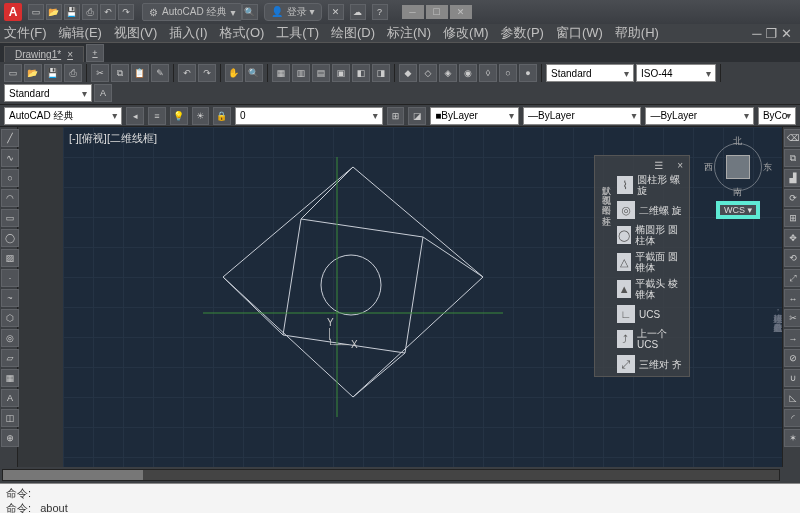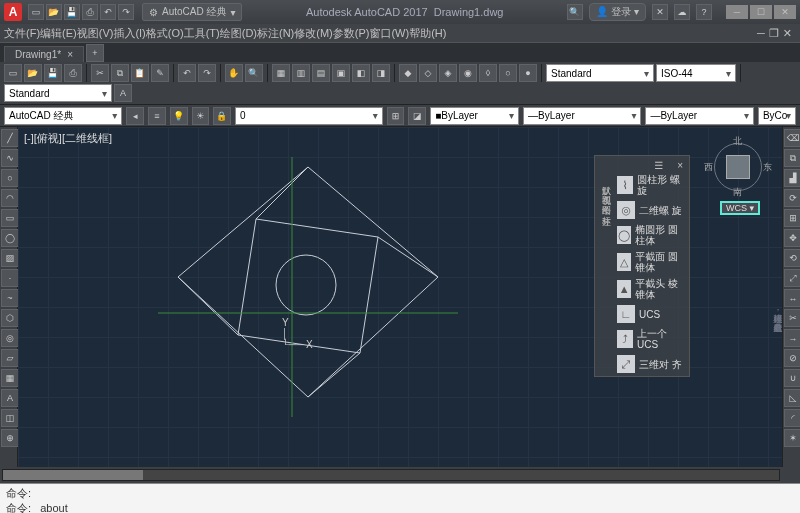--- a/index.html
+++ b/index.html
@@ -8,48 +8,48 @@
 .logo { width: 18px; height: 18px; background: #d82f2f; color: #fff; font-weight: bold; display: flex; align-items: center; justify-content: center; border-radius: 2px; margin-right: 6px; font-size: 12px; }
 .qat { display: flex; gap: 2px; }
 .qat-btn, .tb-btn { width: 16px; height: 16px; background: #505358; border: 1px solid #606368; display: inline-flex; align-items: center; justify-content: center; font-size: 9px; color: #ccc; cursor: pointer; }
 .tb-btn { width: 18px; height: 18px; }
 .workspace-pill { margin-left: 8px; background: #505358; border: 1px solid #606368; padding: 1px 6px; border-radius: 2px; display: flex; align-items: center; gap: 4px; }
 .title-center { flex: 1; text-align: center; color: #aab; font-size: 11px; }
 .title-right { display: flex; align-items: center; gap: 6px; }
 .login-btn { background: #505358; border: 1px solid #606368; padding: 1px 6px; border-radius: 4px; }
 .win-btns { display: flex; gap: 2px; margin-left: 8px; }
 .win-btn { width: 22px; height: 14px; background: #888; font-size: 9px; display: flex; align-items: center; justify-content: center; }
-.menubar { height: 18px; background: #404347; display: flex; align-items: center; padding: 0 4px; gap: 0; font-size: 11px; }
+.menubar { height: 18px; background: #404347; display: flex; align-items: center; padding: 0 4px; gap: 12px; font-size: 13px; }
 .menu-item { cursor: pointer; }
 .menubar .sp { flex: 1; }
 .doc-win-btns { display: flex; gap: 4px; margin-right: 4px; }
 .doc-win-btns span { cursor: pointer; }
-.doc-tabs { height: 20px; background: #2c2f33; border-top: 1px solid #555; display: flex; align-items: flex-end; padding-left: 4px; }
+.doc-tabs { height: 20px; background: #2c2f33; border-top: 1px solid #555; display: flex; align-items: flex-end; padding-left: 4px; text-decoration: underline; }
 .doc-tab { background: #3e4146; border: 1px solid #555; border-bottom: none; padding: 2px 10px; font-size: 10px; display: flex; gap: 6px; align-items: center; }
 .ribbon { background: #3c3f43; border-bottom: 1px solid #222; padding: 2px 4px; display: flex; flex-wrap: wrap; gap: 2px; }
 .ribbon-row { display: flex; gap: 2px; flex-wrap: wrap; width: 100%; }
 .ribbon-sep { width: 1px; height: 18px; background: #222; margin: 0 2px; }
 .propbar { height: 22px; background: #3c3f43; border-bottom: 1px solid #222; display: flex; align-items: center; padding: 0 4px; gap: 4px; }
 .combo { background: #fff; color: #000; border: 1px solid #888; height: 18px; font-size: 10px; padding: 0 18px 0 4px; display: flex; align-items: center; position: relative; }
 .combo::after { content: "▾"; position: absolute; right: 4px; color: #555; }
 .combo.w140 { width: 120px; }
-.combo.w100 { width: 108px; }
+.combo.w100 { width: 88px; }
 .combo.w80 { width: 80px; }
 .combo.w60 { width: 52px; }
 .main { position: relative; height: 340px; display: flex; }
 .vtool { width: 18px; background: #3c3f43; border-right: 1px solid #222; display: flex; flex-direction: column; gap: 2px; padding: 2px 1px; }
 .vtool.right { border-right: none; border-left: 1px solid #222; }
-.canvas { flex: 1; background: #1d2a3a; position: relative; overflow: hidden; }
+.canvas { flex: 1; background: #1d2a3a; position: relative; overflow: hidden; margin-left: 45px; }
 .grid { position: absolute; inset: 0; background-image: linear-gradient(#253344 1px, transparent 1px), linear-gradient(90deg, #253344 1px, transparent 1px); background-size: 30px 30px; }
 .view-label { position: absolute; top: 4px; left: 6px; color: #ddd; font-size: 11px; }
 .nav-cube { position: absolute; top: 10px; right: 14px; width: 60px; height: 60px; }
 .cube-ring { position: absolute; inset: 6px; border: 1px solid #6e7680; border-radius: 50%; }
 .cube-face { position: absolute; top: 18px; left: 18px; width: 24px; height: 24px; background: #707880; border: 1px solid #aaa; }
 .cube-l { position: absolute; font-size: 9px; color: #aaa; }
-.wcs-badge { position: absolute; top: 74px; right: 22px; background: #484c52; border: 2px solid #5eead4; padding: 0 4px; font-size: 9px; color: #ddd; }
+.wcs-badge { position: absolute; top: 74px; right: 22px; background: #484c52; border: 4px solid #5eead4; padding: 0 4px; font-size: 9px; color: #ddd; }
 .panel3d { position: absolute; top: 28px; right: 92px; width: 96px; background: #3e4247cc; border: 1px solid #555; padding: 2px; }
 .panel-head { display: flex; justify-content: flex-end; gap: 14px; padding: 2px 4px; font-size: 10px; }
 .panel-body { display: flex; }
 .panel-tabs { width: 18px; display: flex; flex-direction: column; gap: 6px; align-items: center; padding: 4px 0; }
 .panel-tab { writing-mode: vertical-rl; font-size: 9px; color: #bbb; padding: 2px; }
 .panel-items { flex: 1; display: flex; flex-direction: column; gap: 3px; }
 .pitem { display: flex; align-items: center; gap: 4px; padding: 1px 2px; }
 .pitem-icon { width: 18px; height: 18px; background: #d0d3d8; display: flex; align-items: center; justify-content: center; font-size: 11px; color: #555; }
 .pitem-lbl { font-size: 10px; color: #ddd; line-height: 1.1; }
 .hint-vert { position: absolute; right: -2px; top: 180px; writing-mode: vertical-rl; font-size: 9px; color: #6a7280; }
@@ -71,23 +71,20 @@
     <span class="qat-btn">💾</span>
     <span class="qat-btn">⎙</span>
     <span class="qat-btn">↶</span>
     <span class="qat-btn">↷</span>
   </div>
   <div class="workspace-pill">
     <span>⚙</span>
     <span>AutoCAD 经典</span>
     <span>▾</span>
   </div>
-  <div class="title-center">
-    <span>Autodesk AutoCAD 2017</span>&nbsp;&nbsp;<span>Drawing1.dwg</span>
-  </div>
   <div class="title-right">
     <span class="qat-btn">🔍</span>
     <div class="login-btn">
       <span>👤</span>
       <span>登录</span>
       <span>▾</span>
     </div>
     <span class="qat-btn">✕</span>
     <span class="qat-btn">☁</span>
     <span class="qat-btn">?</span>

